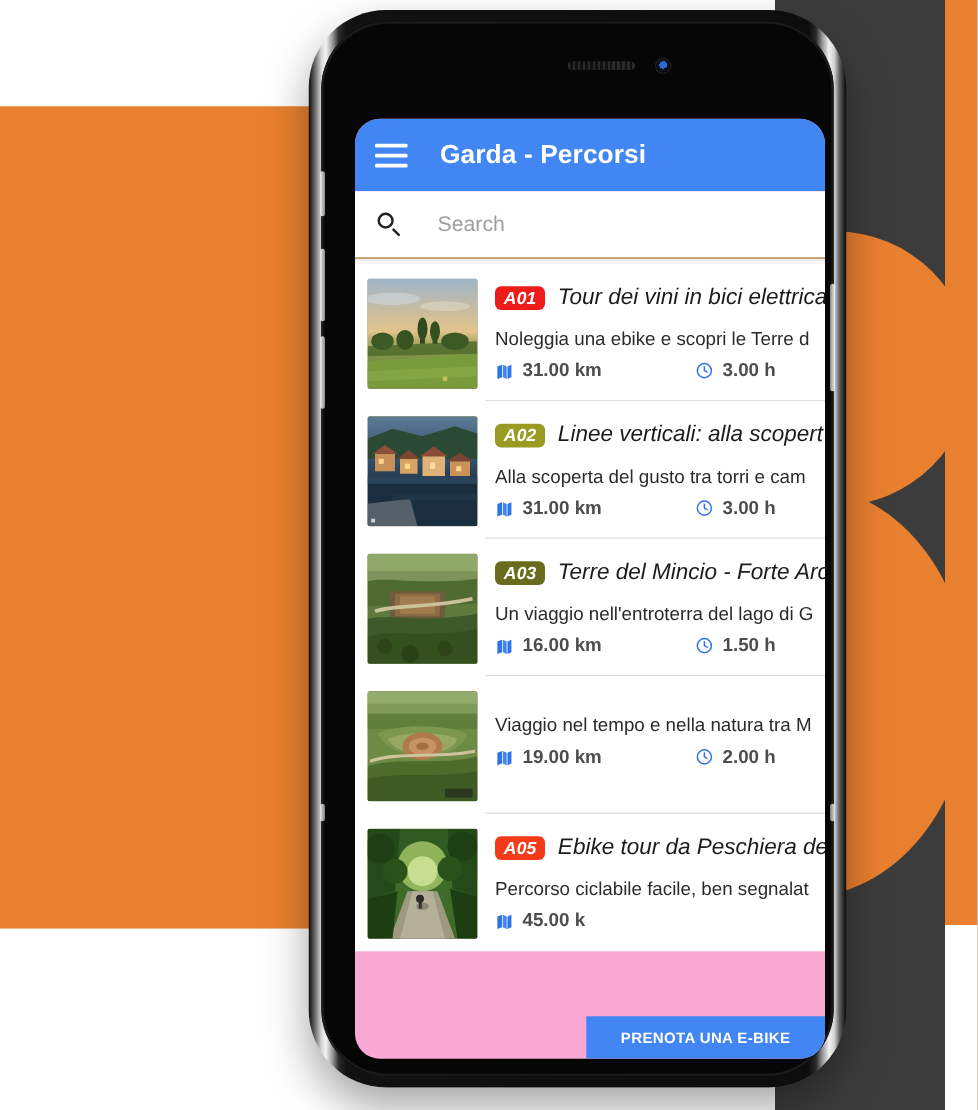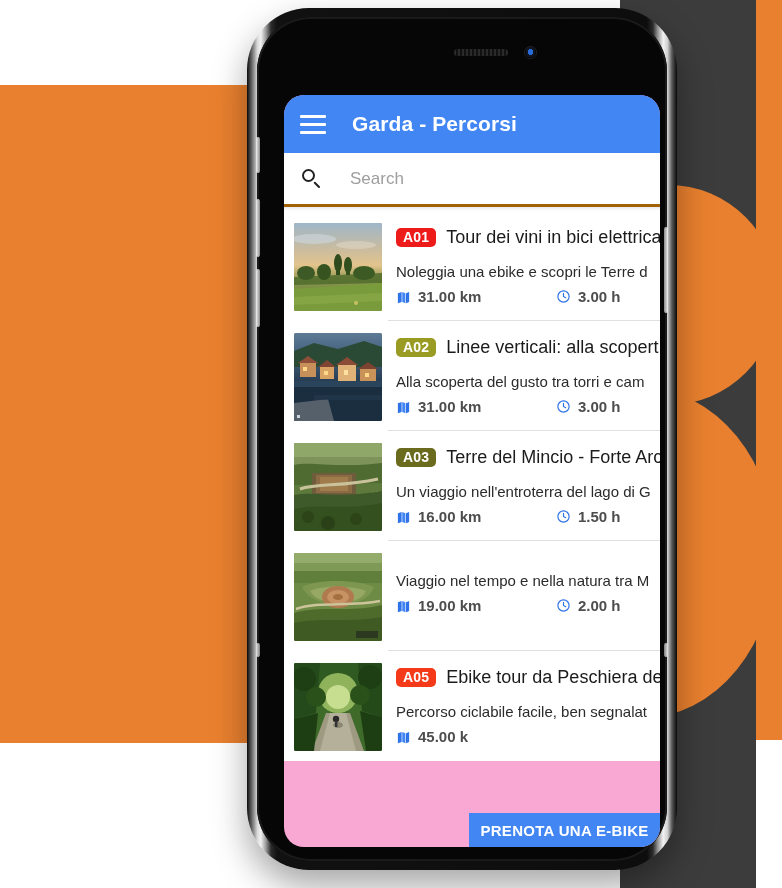--- a/index.html
+++ b/index.html
@@ -89,21 +89,21 @@
   .hamburger{width:26px;height:19px;display:flex;flex-direction:column;
     justify-content:space-between;cursor:pointer;flex:0 0 auto;}
   .hamburger span{display:block;height:3px;background:#fff;border-radius:1px;}
   .appbar-title{
     color:#fff;font-size:21px;font-weight:bold;margin-left:26px;white-space:nowrap;
     letter-spacing:.1px;
   }
   .searchbar{
     height:54px;background:#fff;display:flex;align-items:center;
     padding:0 0 0 18px;box-sizing:border-box;
-    border-bottom:3px solid #a16207;
+    border-bottom:1px solid #a16207;
   }
   .search-icon{flex:0 0 auto;width:20px;height:20px;position:relative;margin-right:26px;}
   .search-icon .ring{
     position:absolute;left:0;top:0;width:13px;height:13px;border:2.2px solid #222;
     border-radius:50%;box-sizing:border-box;
   }
   .search-icon .handle{
     position:absolute;left:11.5px;top:12px;width:8px;height:2.2px;background:#222;
     transform:rotate(45deg);transform-origin:left center;border-radius:2px;
   }
@@ -122,41 +122,41 @@
   }
   .card .sep{
     position:absolute;left:104px;right:0;bottom:0;height:1px;background:#e0e0e0;
   }
   .thumb{
     width:88px;height:88px;flex:0 0 auto;border-radius:2px;overflow:hidden;
     position:relative;background:#7f8b5e;
   }
   .thumb svg{display:block;width:88px;height:88px;}
   .card-body{flex:1;min-width:0;padding-left:14px;padding-top:4px;overflow:hidden;}
-  .title-row{display:flex;align-items:center;white-space:nowrap;}
+  .title-row{display:flex;align-items:flex-end;white-space:nowrap;font-style:italic;}
   .badge{
     display:inline-block;color:#fff;font-size:14px;font-weight:bold;
     border-radius:5px;padding:2px 7px 3px 7px;line-height:1;flex:0 0 auto;
     letter-spacing:.2px;
   }
   .title{
     font-size:18px;color:#1b1b1b;margin-left:10px;white-space:nowrap;
   }
   .subtitle{
     font-size:15px;color:#2b2b2b;margin-top:15px;white-space:nowrap;
   }
   .meta{display:flex;align-items:center;margin-top:8px;white-space:nowrap;}
   .meta .item{display:flex;align-items:center;font-size:15px;font-weight:bold;color:#4d4d4d;}
   .meta .dist{width:160px;align-items:flex-end;}
   .meta svg{flex:0 0 auto;margin-right:7px;}
 
   
   .cta{
     position:absolute;left:185px;bottom:0px;width:191px;height:34px;
-    background:#4286F4;color:#fff;font-size:15px;font-weight:bold;
+    background:#4286F4;color:#fff;font-size:12px;font-weight:bold;
     display:flex;align-items:center;justify-content:center;letter-spacing:.3px;
     cursor:pointer;
   }
 </style>
 </head>
 <body>
 
 <div class="stage">
 
   <div class="bg-dark-right"></div>

